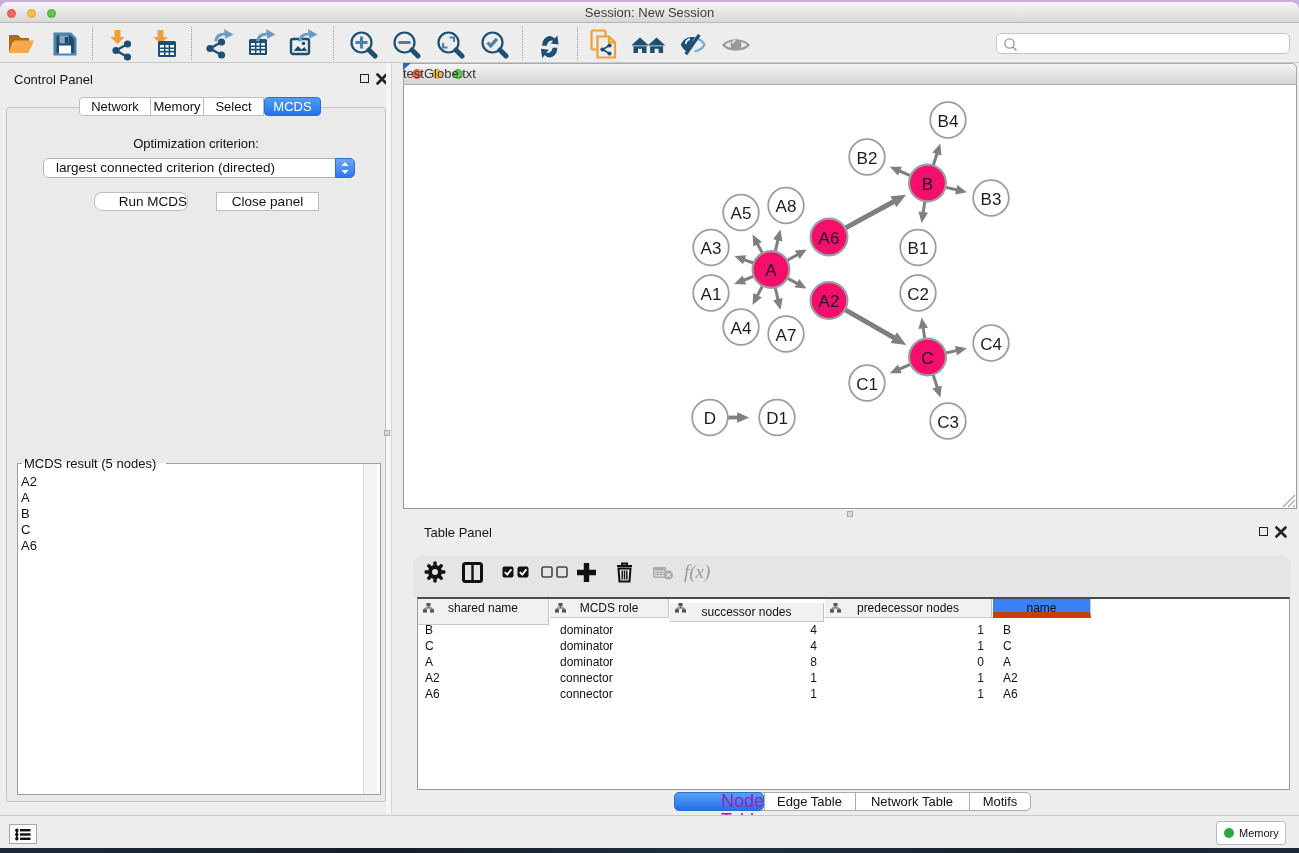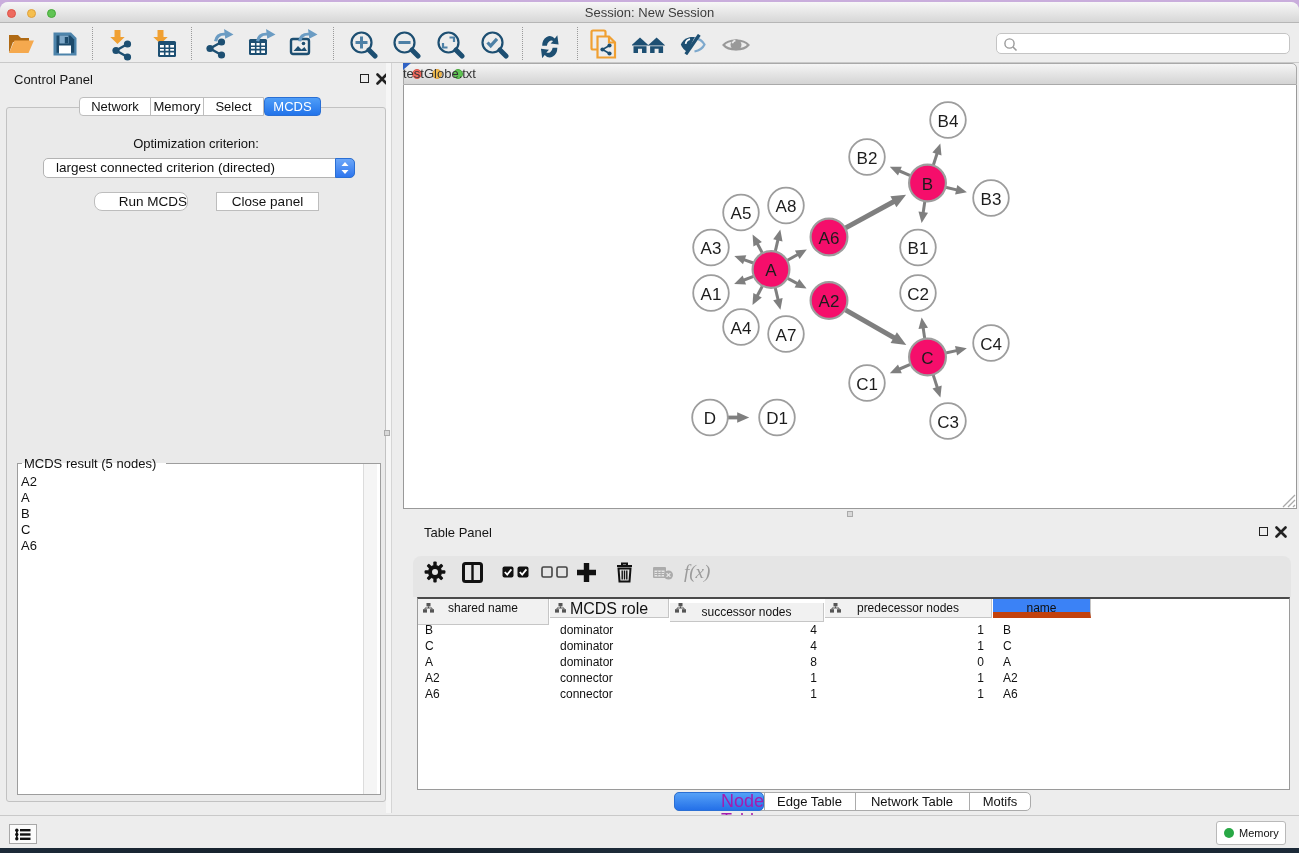--- a/index.html
+++ b/index.html
@@ -328,21 +328,21 @@
 <div class="abs" style="left:417px;top:597px;width:873px;height:193px;background:#fff;border:1px solid #9a9a9a;border-top:2px solid #4a4a4a"></div>
 <div class="abs" style="left:418px;top:599px;width:131px;height:26px;background:#f1f1f1;border-right:1px solid #c6c6c6;border-bottom:1px solid #c6c6c6;text-align:center;font-size:12px;line-height:19px;color:#111">shared name</div>
 <svg style="position:absolute;left:423px;top:603px" width="11" height="10" viewBox="0 0 11 10">
         <g fill="#555">
           <rect x="3.5" y="0" width="4" height="3.4"></rect>
           <rect x="0" y="6.2" width="4" height="3.4"></rect>
           <rect x="7" y="6.2" width="4" height="3.4"></rect>
           <path d="M5.5 3.4 v1.6 M2 6.2 V5 h7 v1.2" stroke="#555" stroke-width="1" fill="none"></path>
         </g>
       </svg>
-<div class="abs" style="left:550px;top:599px;width:119px;height:19px;background:#f1f1f1;border-right:1px solid #c6c6c6;border-bottom:1px solid #c6c6c6;text-align:center;font-size:16px;line-height:19px;color:#111">MCDS role</div>
+<div class="abs" style="left:550px;top:599px;width:119px;height:19px;background:#f1f1f1;border-right:1px solid #c6c6c6;border-bottom:1px solid #c6c6c6;text-align:center;font-size:12px;line-height:19px;color:#111">MCDS role</div>
 <svg style="position:absolute;left:555px;top:603px" width="11" height="10" viewBox="0 0 11 10">
         <g fill="#555">
           <rect x="3.5" y="0" width="4" height="3.4"></rect>
           <rect x="0" y="6.2" width="4" height="3.4"></rect>
           <rect x="7" y="6.2" width="4" height="3.4"></rect>
           <path d="M5.5 3.4 v1.6 M2 6.2 V5 h7 v1.2" stroke="#555" stroke-width="1" fill="none"></path>
         </g>
       </svg>
 <div class="abs" style="left:670px;top:603px;width:154px;height:19px;background:#f1f1f1;border-right:1px solid #c6c6c6;border-bottom:1px solid #c6c6c6;text-align:center;font-size:12px;line-height:19px;color:#111">successor nodes</div>
 <svg style="position:absolute;left:675px;top:603px" width="11" height="10" viewBox="0 0 11 10">

